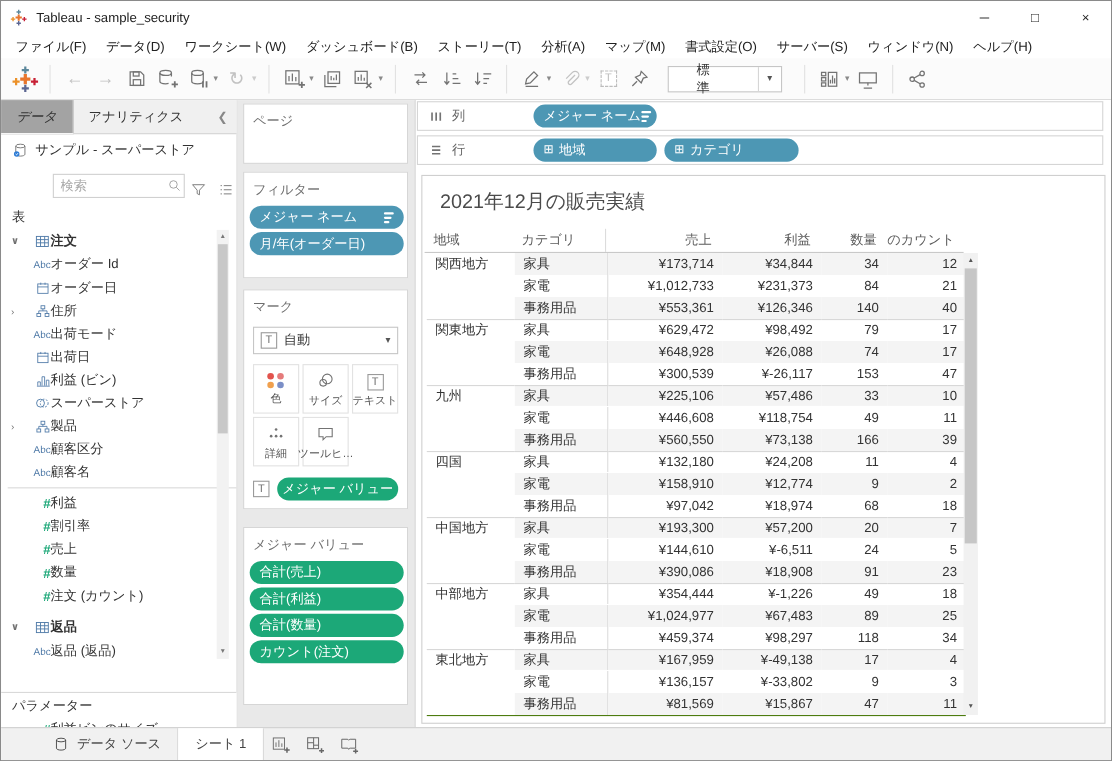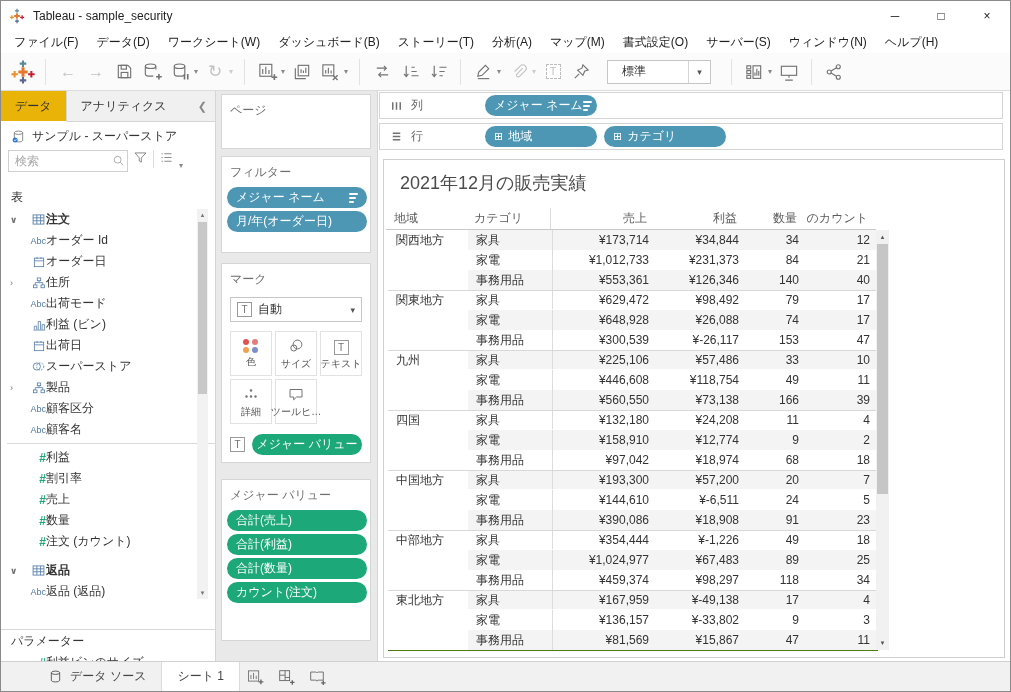--- a/index.html
+++ b/index.html
@@ -14,34 +14,34 @@
   .menu-item{padding:0 9px;color:#222;}
   
   .toolbar{position:absolute;top:52px;left:0;right:0;height:38px;background:#fbfbfb;border-bottom:1px solid #dcdcdc;display:flex;align-items:center;padding:0 8px;box-sizing:border-box;}
   .tbtn{min-width:28px;height:30px;display:flex;align-items:center;justify-content:center;color:#737373;}
   .tbtn svg{stroke-width:1.2;}
   .tbtn.dis{color:#c2c2c2;}
   .glyph{font-size:16px;line-height:1;}
   .ddarrow{font-size:8px;color:#8a8a8a;margin:0 3px 0 0;align-self:center;}
   .ddarrow.dis{color:#cccccc;}
   .tsep{width:1px;height:26px;background:#e2e2e2;margin:0 8px;flex:0 0 1px;}
-  .fitcombo{width:104px;height:24px;border:1px solid #c6c6c6;background:#fff;display:flex;align-items:center;font-size:12px;padding-left:14px;margin:0 12px;box-sizing:border-box;gap:32px;}
+  .fitcombo{width:104px;height:24px;border:1px solid #c6c6c6;background:#fff;display:flex;align-items:center;font-size:12px;padding-left:25px;margin:0 12px;box-sizing:border-box;gap:32px;}
   .combo-arrow{margin-left:auto;border-left:1px solid #d6d6d6;width:21px;height:100%;display:flex;align-items:center;justify-content:center;color:#555;font-size:9px;}
   .tbox{width:15px;height:15px;border:1px solid #9a9a9a;color:#737373;font-size:10px;display:inline-flex;align-items:center;justify-content:center;background:#fff;box-sizing:border-box;}
   .tbox.dashed{border-style:dashed;border-color:#bdbdbd;color:#bdbdbd;}
   
   .main{position:absolute;top:90px;left:0;right:0;bottom:30px;}
   
   .sidebar{position:absolute;left:0;top:0;width:215px;height:100%;background:#fff;border-right:1px solid #d5d5d5;box-sizing:border-box;}
   .side-tabs{height:30px;background:#f0f0f0;display:flex;align-items:stretch;border-bottom:1px solid #d5d5d5;font-size:12px;}
   .side-tab{display:flex;align-items:center;padding:0 14px;color:#333;}
-  .side-tab.active{background:#eab308;border-right:1px solid #d5d5d5;margin-bottom:-1px;border-bottom:1px solid #fff;}
+  .side-tab.active{background:#a3a3a3;border-right:1px solid #d5d5d5;margin-bottom:-1px;border-bottom:1px solid #fff;font-style:italic;}
   .collapse{margin-left:auto;display:flex;align-items:center;padding:0 8px;color:#888;font-size:11px;}
   .datasource{height:28px;display:flex;align-items:center;gap:6px;padding-left:10px;font-size:12px;color:#333;}
-  .searchrow{height:30px;display:flex;align-items:flex-start;gap:5px;padding:0 7px;}
+  .searchrow{height:30px;display:flex;align-items:flex-end;gap:5px;padding:0 7px;margin-left:40px;}
   .searchwrap{position:relative;}
   .search{width:120px;height:22px;border:1px solid #d0d0d0;font-size:12px;padding:0 20px 0 6px;box-sizing:border-box;color:#333;outline:none;}
   .search::placeholder{color:#a8a8a8;}
   .mag{position:absolute;right:3px;top:4px;color:#9a9a9a;}
   .srow-icon{color:#737373;display:flex;align-items:center;}
   .ssep{width:1px;height:18px;background:#dcdcdc;}
   .tables-label{font-size:12px;color:#333;padding:9px 0 3px 10px;}
   .fields{position:relative;font-size:12px;}
   .frow{height:21px;display:flex;align-items:center;padding-left:9px;color:#333;}
   .frow.bold{font-weight:bold;}
@@ -372,34 +372,34 @@
             <span class="fexp"></span>
             <span class="ficon">
               <span class="abc">Abc</span>
             </span>
             <span>出荷モード</span>
           </div>
           <div class="frow ">
             <span class="fexp"></span>
             <span class="ficon">
               <svg width="14" height="14" viewBox="0 0 18 18" fill="none" stroke="#4e79a7">
-                <path d="M3 15v-4.5h3V15M8 15V4.5h3V15M13 15V8.5h3V15M2 15.5h15"></path>
-              </svg>
-            </span>
-            <span>利益 (ビン)</span>
-          </div>
-          <div class="frow ">
-            <span class="fexp"></span>
-            <span class="ficon">
-              <svg width="14" height="14" viewBox="0 0 18 18" fill="none" stroke="#4e79a7">
                 <rect x="3" y="4" width="12" height="11"></rect>
                 <path d="M3 7.5h12M6.5 2.5V5M11.5 2.5V5"></path>
               </svg>
             </span>
             <span>出荷日</span>
+          </div>
+          <div class="frow ">
+            <span class="fexp"></span>
+            <span class="ficon">
+              <svg width="14" height="14" viewBox="0 0 18 18" fill="none" stroke="#4e79a7">
+                <path d="M3 15v-4.5h3V15M8 15V4.5h3V15M13 15V8.5h3V15M2 15.5h15"></path>
+              </svg>
+            </span>
+            <span>利益 (ビン)</span>
           </div>
           <div class="frow ">
             <span class="fexp"></span>
             <span class="ficon">
               <svg width="15" height="15" viewBox="0 0 18 18" fill="none" stroke="#4e79a7">
                 <circle cx="7" cy="9" r="4.3"></circle>
                 <circle cx="11" cy="9" r="4.3" stroke-dasharray="2 1.6"></circle>
               </svg>
             </span>
             <span>スーパーストア</span>

